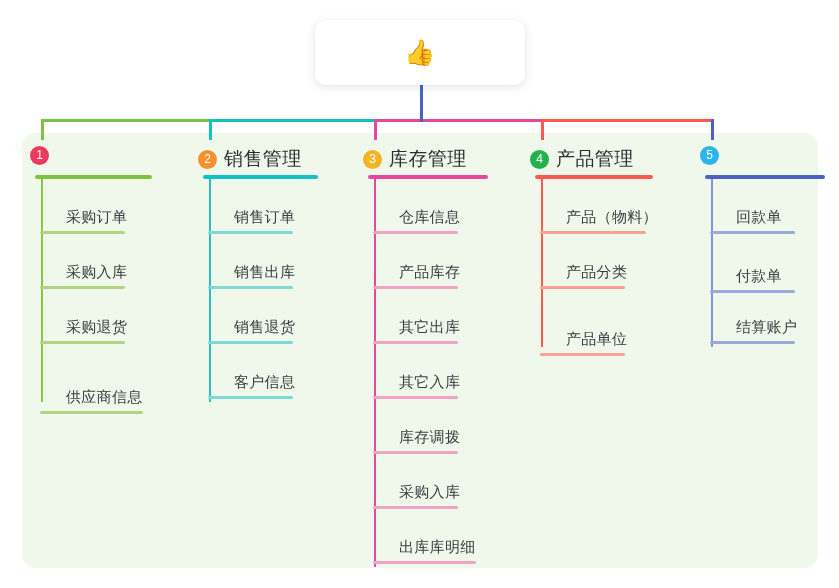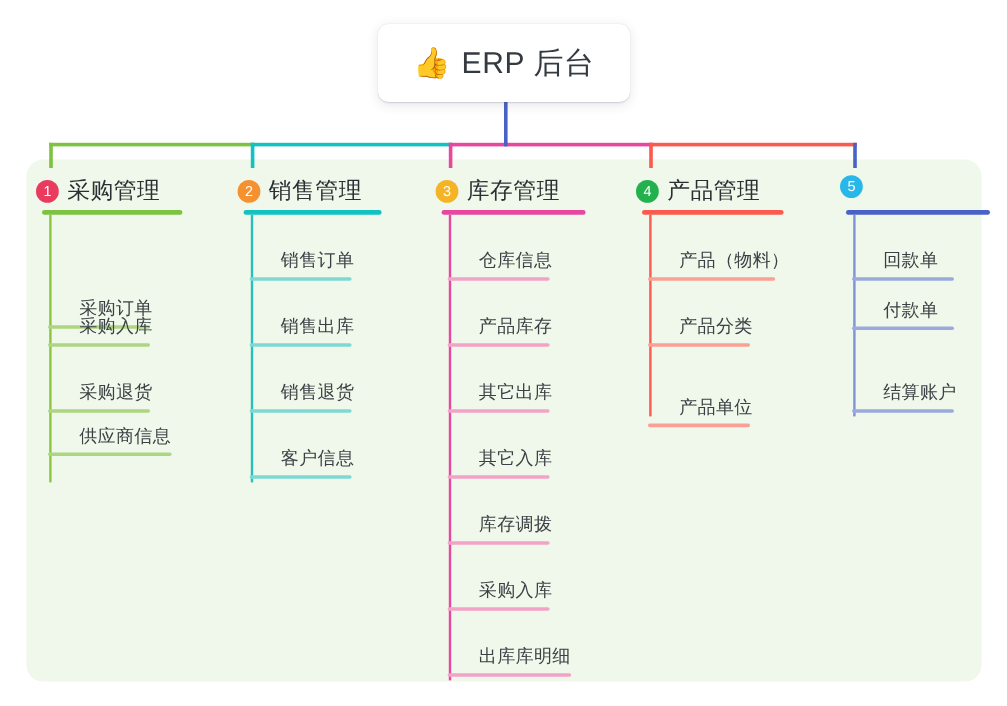--- a/index.html
+++ b/index.html
@@ -128,57 +128,55 @@
     width: 2px;
   }
 </style>
 </head>
 <body>
 
 <div id="panel"></div>
 
 <div id="root-card">
   <span id="root-emoji">👍</span>
-  <span id="root-title">ERP 后台</span>
 </div>
 
 <div id="connectors">
     <div style="position: absolute; left: 41px; top: 119px; width: 171px; height: 3px; background: rgb(126, 194, 66);"></div>
     <div style="position: absolute; left: 209px; top: 119px; width: 168px; height: 3px; background: rgb(18, 194, 194);"></div>
     <div style="position: absolute; left: 374px; top: 119px; width: 170px; height: 3px; background: rgb(232, 71, 159);"></div>
     <div style="position: absolute; left: 541px; top: 119px; width: 173px; height: 3px; background: rgb(251, 90, 78);"></div>
     <div style="position: absolute; left: 420px; top: 84px; width: 3px; height: 38px; background: rgb(74, 98, 200);"></div>
     <div style="position: absolute; left: 41px; top: 119px; width: 3px; height: 21px; background: rgb(126, 194, 66);"></div>
     <div style="position: absolute; left: 209px; top: 119px; width: 3px; height: 21px; background: rgb(18, 194, 194);"></div>
     <div style="position: absolute; left: 374px; top: 119px; width: 3px; height: 21px; background: rgb(232, 71, 159);"></div>
     <div style="position: absolute; left: 541px; top: 119px; width: 3px; height: 21px; background: rgb(251, 90, 78);"></div>
     <div style="position: absolute; left: 711px; top: 119px; width: 3px; height: 21px; background: rgb(74, 98, 200);"></div>
   </div>
 
 <div id="columns-layer">
     <div class="column" style="left: 30px; top: 0px;">
       <div class="col-header" style="top: 146px;">
         <span class="badge" style="background: rgb(234, 58, 94);">1</span>
-        <span class="col-title">采购管理</span>
       </div>
       <div class="col-header-rule" style="top: 175px; width: 117px; background: rgb(126, 194, 66);"></div>
       <div class="spine" style="left: 11px; top: 179px; height: 223px; background: rgb(140, 198, 63);"></div>
-      <div class="leaf" style="left: 10px; top: 208px; height: 26px; width: 85px; margin-top: 40px;">
+      <div class="leaf" style="left: 10px; top: 208px; height: 26px; width: 85px;">
         <div class="leaf-label">采购订单</div>
         <div class="leaf-rule" style="width: 85px; background: rgb(174, 213, 129);"></div>
       </div>
       <div class="leaf" style="left: 10px; top: 263px; height: 26px; width: 85px;">
         <div class="leaf-label">采购入库</div>
         <div class="leaf-rule" style="width: 85px; background: rgb(174, 213, 129);"></div>
       </div>
       <div class="leaf" style="left: 10px; top: 318px; height: 26px; width: 85px;">
         <div class="leaf-label">采购退货</div>
         <div class="leaf-rule" style="width: 85px; background: rgb(174, 213, 129);"></div>
       </div>
-      <div class="leaf" style="left: 10px; top: 354px; height: 26px; width: 103px;">
+      <div class="leaf" style="left: 10px; top: 388px; height: 26px; width: 103px;">
         <div class="leaf-label">供应商信息</div>
         <div class="leaf-rule" style="width: 103px; background: rgb(174, 213, 129);"></div>
       </div>
     </div>
     <div class="column" style="left: 198px; top: 0px;">
       <div class="col-header" style="top: 146px;">
         <span class="badge" style="background: rgb(245, 145, 46);">2</span>
         <span class="col-title">销售管理</span>
       </div>
       <div class="col-header-rule" style="top: 175px; width: 115px; background: rgb(18, 194, 194);"></div>
@@ -259,21 +257,21 @@
     <div class="column" style="left: 700px; top: 0px;">
       <div class="col-header" style="top: 146px;">
         <span class="badge" style="background: rgb(41, 182, 232);">5</span>
       </div>
       <div class="col-header-rule" style="top: 175px; width: 120px; background: rgb(74, 98, 200);"></div>
       <div class="spine" style="left: 11px; top: 179px; height: 168px; background: rgb(127, 147, 214);"></div>
       <div class="leaf" style="left: 10px; top: 208px; height: 26px; width: 85px;">
         <div class="leaf-label">回款单</div>
         <div class="leaf-rule" style="width: 85px; background: rgb(154, 170, 221);"></div>
       </div>
-      <div class="leaf" style="left: 10px; top: 249px; height: 26px; width: 85px;">
+      <div class="leaf" style="left: 10px; top: 267px; height: 26px; width: 85px;">
         <div class="leaf-label">付款单</div>
         <div class="leaf-rule" style="width: 85px; background: rgb(154, 170, 221);"></div>
       </div>
       <div class="leaf" style="left: 10px; top: 318px; height: 26px; width: 85px;">
         <div class="leaf-label">结算账户</div>
         <div class="leaf-rule" style="width: 85px; background: rgb(154, 170, 221);"></div>
       </div>
     </div>
   </div>
 

